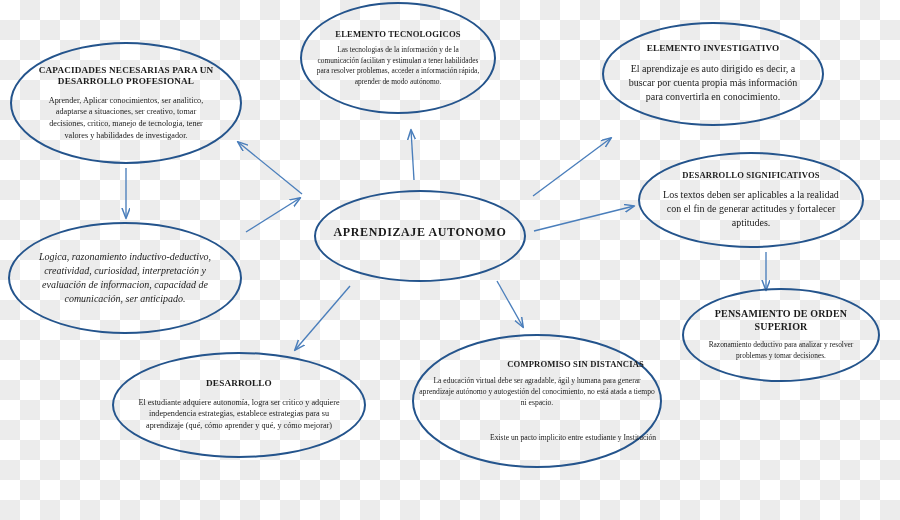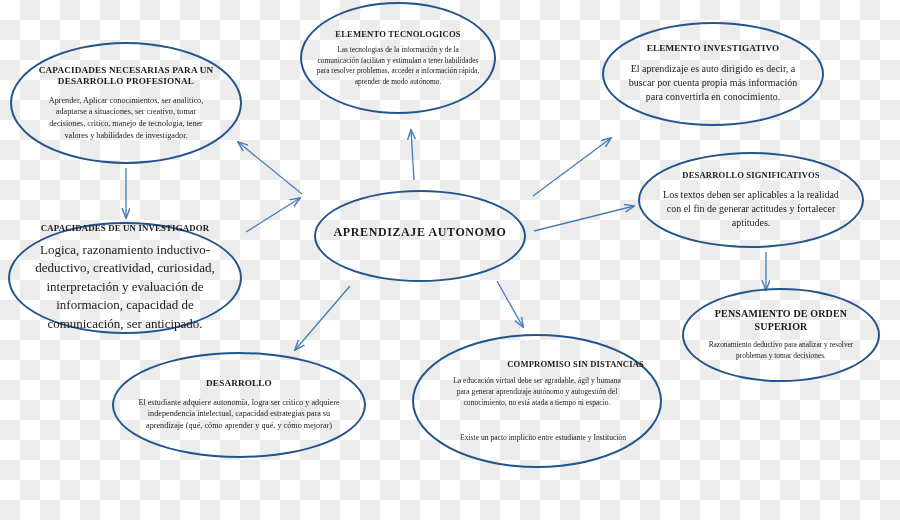--- a/index.html
+++ b/index.html
@@ -59,28 +59,28 @@
   #n-contenidos{left:638px; top:152px; width:226px; height:96px;}
   #n-contenidos .title{font-size:8.6px;}
   #n-contenidos .body{padding:0 16px;font-size:10px;}
 
   #n-centro{left:314px; top:190px; width:212px; height:92px;}
   #n-centro .title{font-weight:bold;font-size:12px;letter-spacing:.6px;}
   #n-centro .body{padding:0 16px;font-size:8.4px;}
 
   #n-investigador{left:8px;  top:222px; width:234px; height:112px;}
   #n-investigador .title{font-size:8.8px;}
-  #n-investigador .body{padding:0 24px;font-size:13px;}
+  #n-investigador .body{padding:0 24px;font-size:10px;font-style:italic;}
 
   #n-autonomia{left:112px; top:352px; width:254px; height:106px;}
   #n-autonomia .body{padding:0 20px;font-size:8.2px;}
 
   #n-compromiso{left:412px; top:334px; width:250px; height:134px;align-items:flex-end;}
   #n-compromiso .title{font-size:8.6px;}
-  #n-compromiso .body{padding:0 34px;font-size:7.6px;}
+  #n-compromiso .body{padding:0 4px;font-size:7.6px;}
 
   #n-pensamiento{left:682px; top:288px; width:198px; height:94px;}
   #n-pensamiento .title{font-size:10px;}
   #n-pensamiento .body{padding:0 12px;font-size:7.4px;}
 </style>
 </head>
 <body>
 
 <div id="stage">
 
@@ -121,27 +121,26 @@
   <div class="node" id="n-contenidos">
     <div class="title">DESARROLLO SIGNIFICATIVOS</div>
     <div class="body">Los textos deben ser aplicables  a la realidad con el fin de generar actitudes y fortalecer aptitudes.</div>
   </div>
 
   <div class="node" id="n-centro">
     <div class="title">APRENDIZAJE  AUTONOMO</div>
   </div>
 
   <div class="node" id="n-investigador">
-    <div class="title">CAPACIDADES DE UN INVESTIGADOR</div>
     <div class="body">Logica, razonamiento inductivo-deductivo, creatividad,  curiosidad, interpretación  y evaluación de informacion,  capacidad de comunicación,  ser anticipado.</div>
   </div>
 
   <div class="node" id="n-autonomia">
     <div class="title">DESARROLLO</div>
-    <div class="body">El estudiante adquiere autonomía, logra ser critico y adquiere independencia intelectual, capacidad estrategias para su aprendizaje (qué, cómo aprender y qué, y cómo mejorar)</div>
+    <div class="body">El estudiante adquiere autonomía, logra ser critico y adquiere independencia estrategias, establece estrategias para su aprendizaje (qué, cómo aprender y qué, y cómo mejorar)</div>
   </div>
 
   <div class="node" id="n-compromiso">
     <div class="title">COMPROMISO SIN DISTANCIAS</div>
     <div class="body">La educación virtual debe ser agradable, ágil y humana para generar aprendizaje autónomo y autogestión del conocimiento,  no está atada a tiempo  ni espacio.</div>
     <div class="body second">Existe un pacto implicito  entre estudiante y Institución</div>
   </div>
 
   <div class="node" id="n-pensamiento">
     <div class="title">PENSAMIENTO DE ORDEN SUPERIOR</div>

